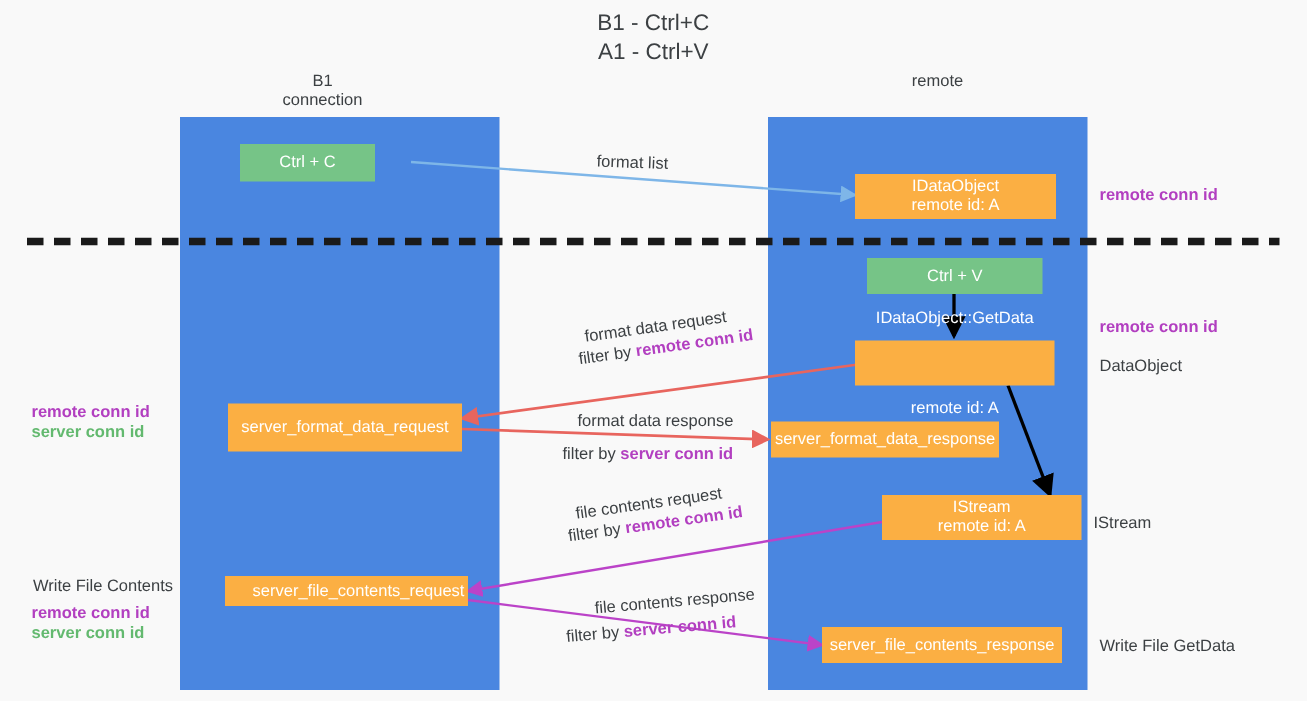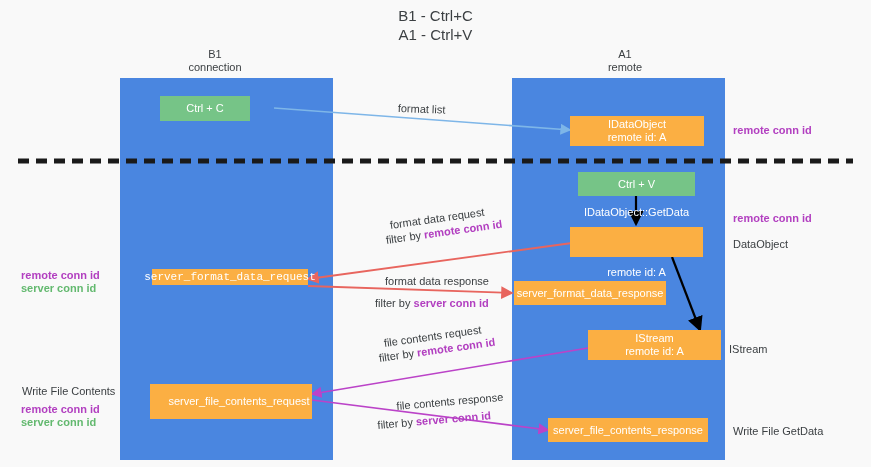--- a/index.html
+++ b/index.html
@@ -59,21 +59,20 @@
   <div class="title">
     <div>B1 - Ctrl+C</div>
     <div>A1 - Ctrl+V</div>
   </div>
 
   <div class="lane-head" style="left:135px;top:48px;">
     <div>B1</div>
     <div>connection</div>
   </div>
   <div class="lane-head" style="left:545px;top:48px;">
-    <div>A1</div>
     <div>remote</div>
   </div>
 
   <div class="lane" style="left:120px;top:78px;width:213px;height:382px;"></div>
   <div class="lane" style="left:512px;top:78px;width:213px;height:382px;"></div>
 
   <svg class="lines">
     <defs>
       <marker id="ar-blue" markerWidth="7" markerHeight="7" refX="6" refY="3.5" orient="auto">
         <polygon points="0,0 7,3.5 0,7" fill="#7eb6e8"></polygon>
@@ -117,34 +116,34 @@
 
   <div class="box green" style="left:578px;top:172px;width:117px;height:24px;">
     <div>Ctrl + V</div>
   </div>
 
   <div class="box orange" style="left:570px;top:227px;width:133px;height:30px;gap:47px;">
     <div>IDataObject::GetData</div>
     <div>remote id: A</div>
   </div>
 
-  <div class="box orange" style="left:152px;top:269px;width:156px;height:16px;font-family:Liberation Mono, monospace;">
+  <div class="box orange" style="left:152px;top:269px;width:156px;height:32px;">
     <div>server_format_data_request</div>
   </div>
 
   <div class="box orange" style="left:514px;top:281px;width:152px;height:24px;text-align:right;">
     <div>server_format_data_response</div>
   </div>
 
   <div class="box orange" style="left:588px;top:330px;width:133px;height:30px;">
     <div>IStream</div>
     <div>remote id: A</div>
   </div>
 
-  <div class="box orange" style="left:150px;top:384px;width:162px;height:35px;padding-left:16px;">
+  <div class="box orange" style="left:150px;top:384px;width:162px;height:20px;padding-left:16px;">
     <div>server_file_contents_request</div>
   </div>
 
   <div class="box orange" style="left:548px;top:418px;width:160px;height:24px;">
     <div>server_file_contents_response</div>
   </div>
 
   <div class="ann" style="left:398px;top:102px;transform:rotate(2deg);">
     <span>format list</span>
   </div>

